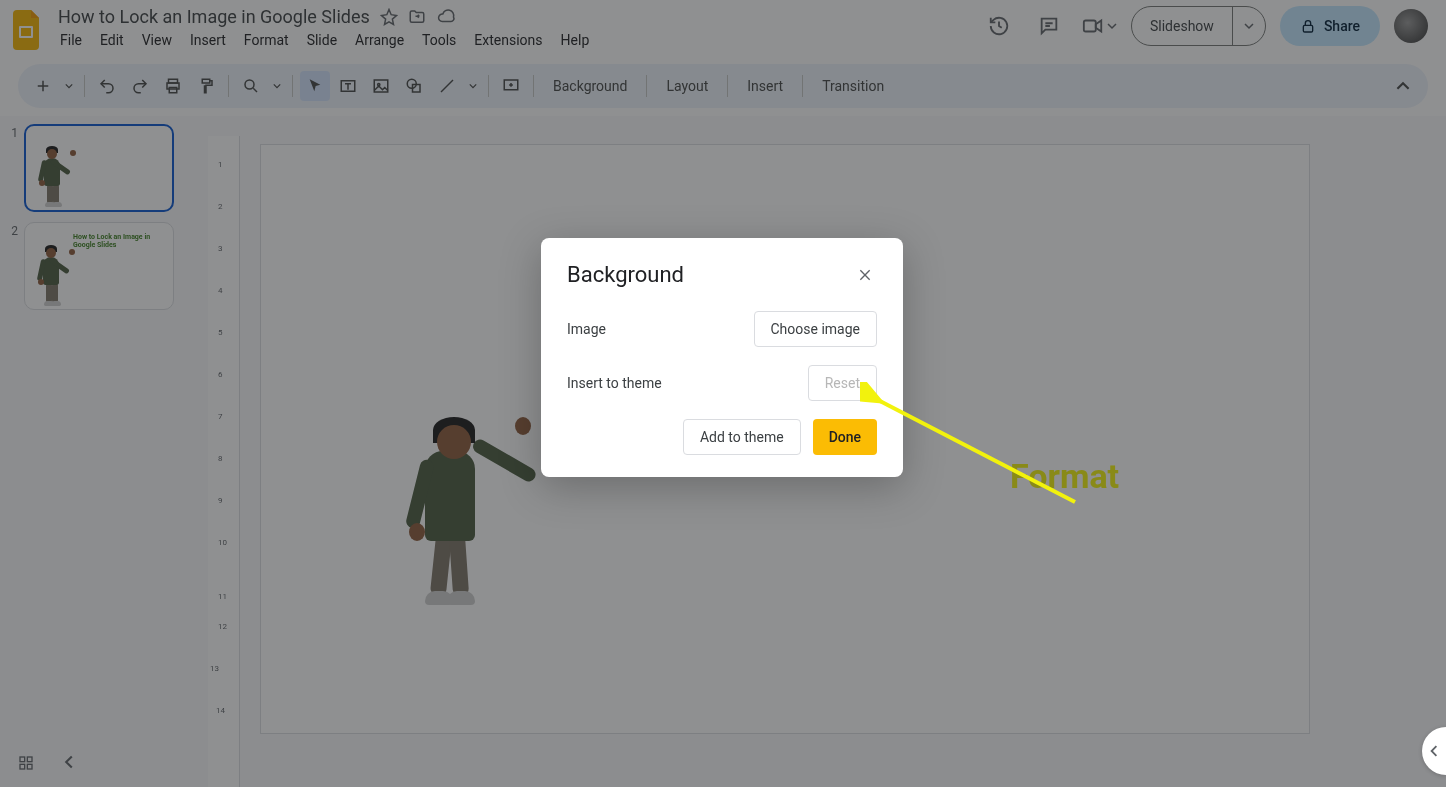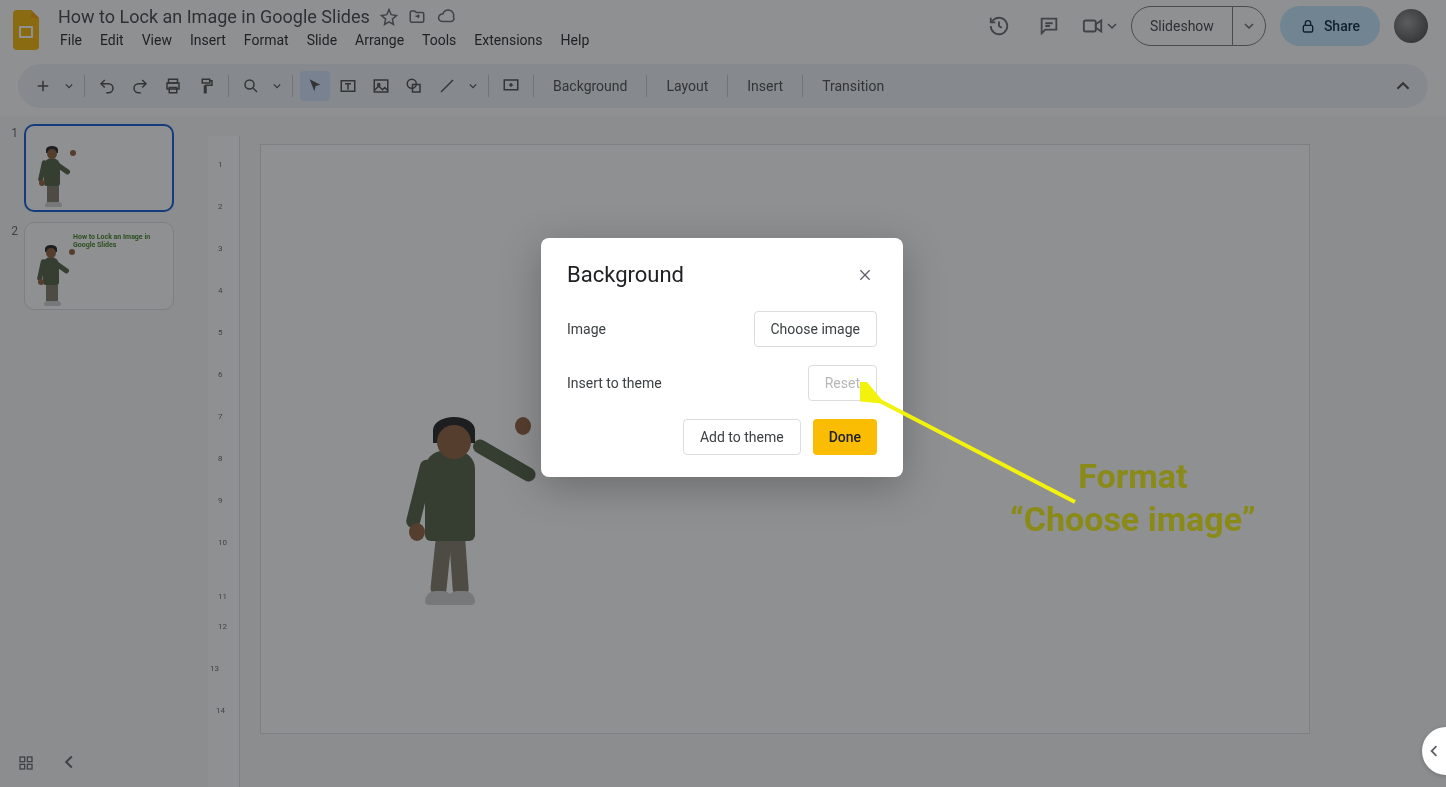--- a/index.html
+++ b/index.html
@@ -411,20 +411,19 @@
 <svg class="annot" style="left:860px; top:382px;" width="230" height="140">
   <defs>
       <marker id="ah" markerWidth="14" markerHeight="14" refX="2" refY="5" orient="auto">
         <path d="M12 0L0 5l12 5L9 5z" fill="#f2f20d"></path>
       </marker>
     </defs>
   <line x1="215" y1="120" x2="18" y2="18" stroke="#f2f20d" stroke-width="4" marker-end="url(#ah)"></line>
 </svg>
 <div class="annot-text" style="left:1010px; top:455px;">
   <div>Format</div>
-  <div>“Choose image”</div>
 </div>
 
 <div class="side-tab">
     <svg width="12" height="12" viewBox="0 0 10 10">
       <path d="M7 1L3 5l4 4" stroke="currentColor" stroke-width="1.5" fill="none"></path>
     </svg>
   </div>
 
 </body></html>

